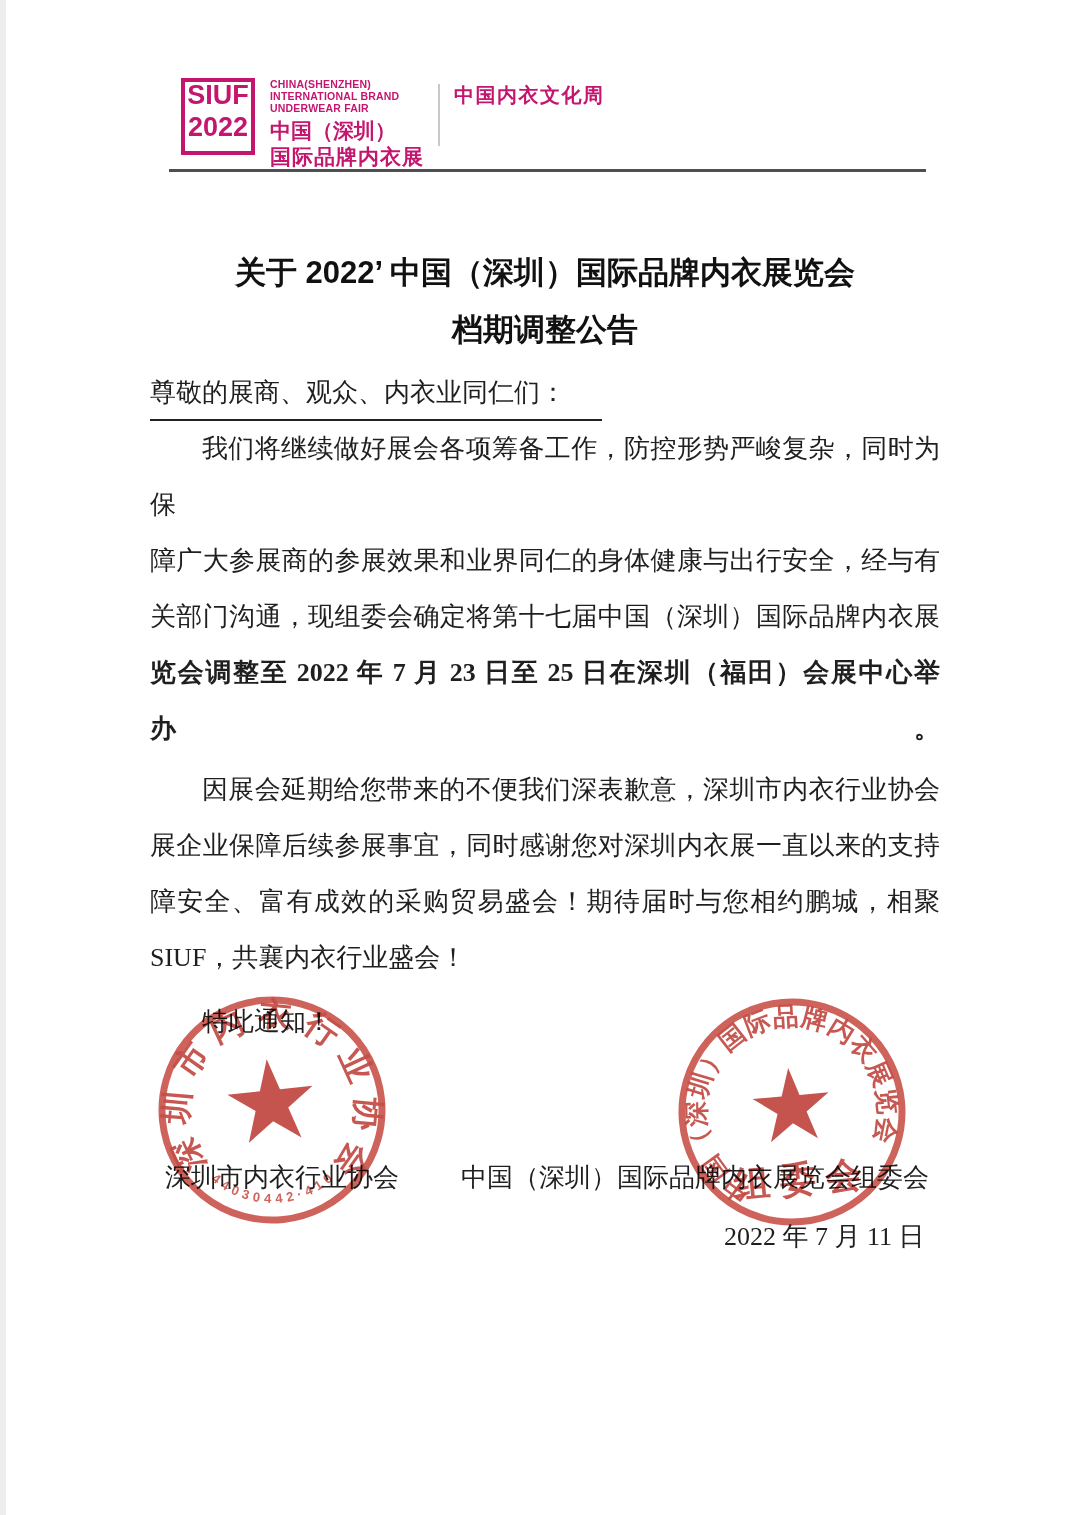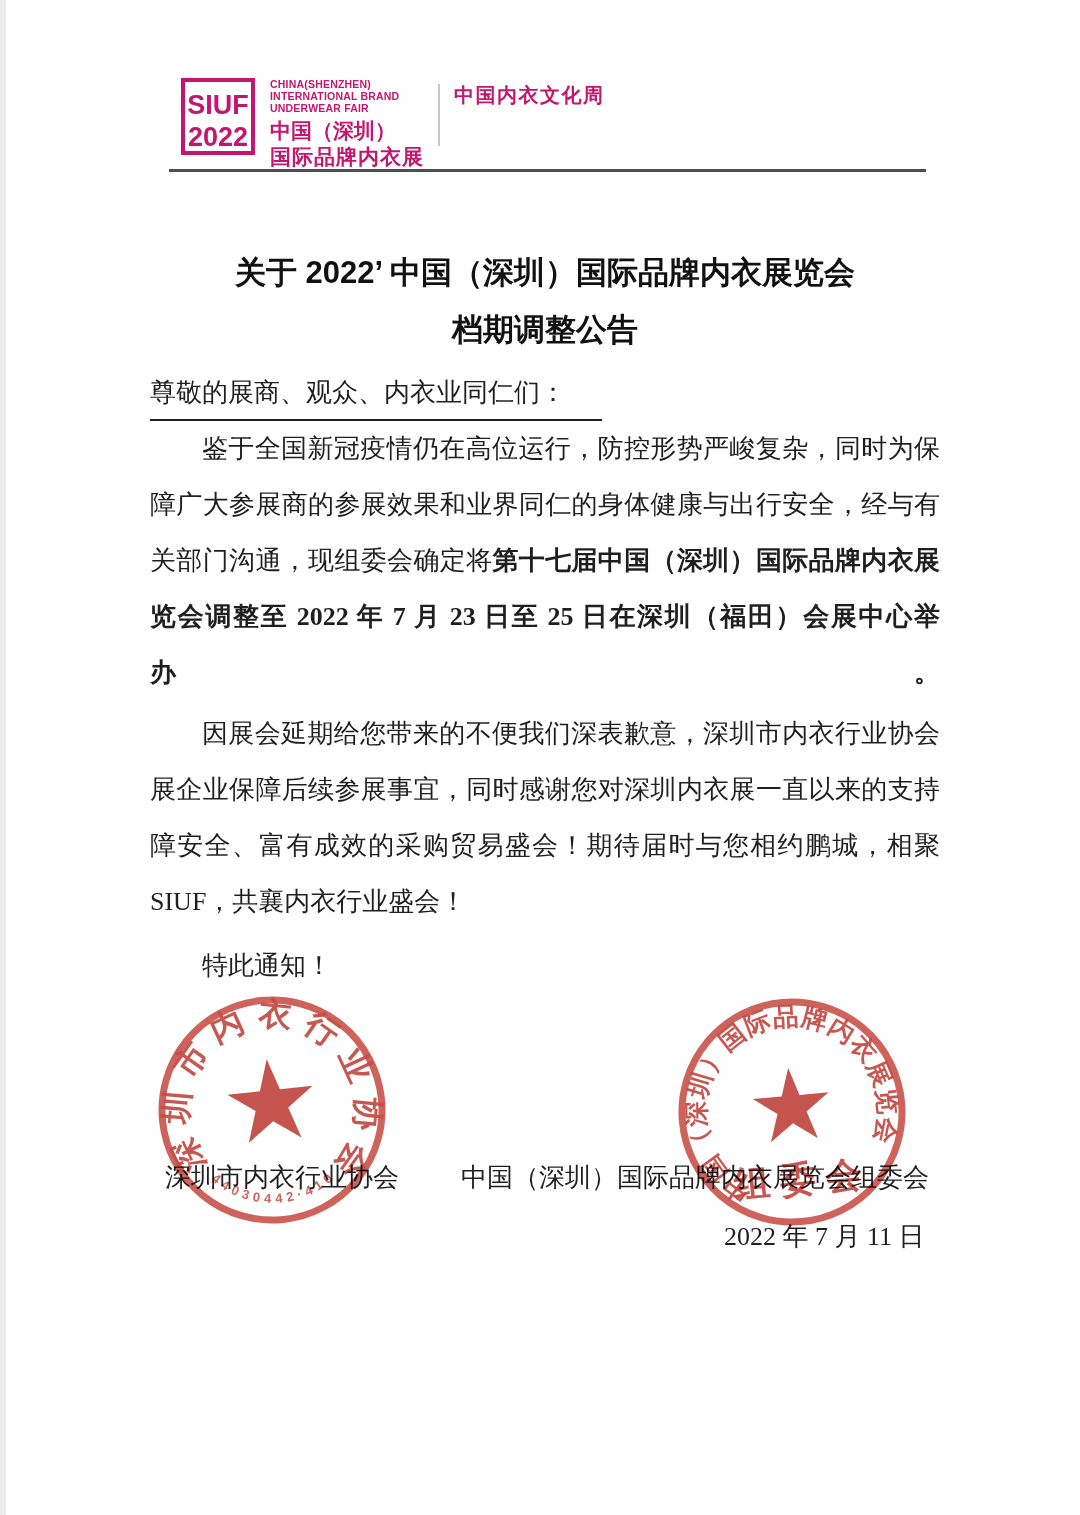--- a/index.html
+++ b/index.html
@@ -6,21 +6,21 @@
   .page {
     position:relative; width:1080px; height:1515px; background:#ffffff;
     font-family:"Liberation Serif","DejaVu Serif",serif; color:#1f1f1f; overflow:hidden;
   }
   .page-edge { position:absolute; left:0; top:0; width:6px; height:100%; background:#ededed; }
 
   
   .logo-row { position:absolute; left:181px; top:78px; display:flex; align-items:flex-start;
               font-family:"Liberation Sans","DejaVu Sans",sans-serif; color:#c4156f; }
   .logo-badge { width:66px; height:69px; border:4px solid #c4156f; display:flex; flex-direction:column;
-                justify-content:flex-end; align-items:center; gap:5px; font-weight:700; font-size:27px; line-height:1; }
+                justify-content:flex-start; align-items:center; gap:5px; font-weight:700; font-size:27px; line-height:1; }
   .logo-left { margin-left:15px; }
   .logo-en-small div { font-weight:700; font-size:10.5px; line-height:12px; letter-spacing:.2px; }
   .logo-cn1 { font-size:21px; font-weight:700; margin-top:5px; line-height:1.1; }
   .logo-cn2 { font-size:21px; font-weight:700; margin-top:3px; letter-spacing:1px; line-height:1.1; }
   .logo-sep { width:2px; height:62px; background:#c9c9c9; margin:6px 0 0 14px; }
   .logo-right { margin-left:14px; }
   .logo-en-big div { font-size:16.5px; line-height:18.5px; font-weight:700; letter-spacing:.2px; }
   .logo-cn3 { font-size:20px; font-weight:700; margin-top:6px; letter-spacing:1.5px; line-height:1.1; }
 
   .header-rule { position:absolute; left:169px; top:169px; width:757px; height:3px; background:#4f4f4f; }
@@ -28,21 +28,21 @@
   
   .letter { position:absolute; left:150px; top:238px; width:790px; }
   .title { font-family:"Liberation Sans","DejaVu Sans",sans-serif; font-weight:700; font-size:31px;
            line-height:44px; text-align:center; margin:13px; color:#111; }
   .title2 { margin-top:11px; }
   .salutation { font-size:26px; line-height:56px; margin:7px 0 0 0; }
   .salutation span { border-bottom:2px solid #222; padding-right:36px; padding-bottom:12px; }
   .bline { font-size:26px; line-height:56px; margin:0; text-align:justify; text-align-last:justify;
            text-justify:inter-character; }
   .bline.last { text-align-last:left; }
-  .bline b { font-weight:700;margin-top:40px; }
+  .bline b { font-weight:400;margin-top:40px; }
   .bline.boldline { font-weight:700; }
   .indent { text-indent:2em; }
   .gap { margin-top:5px; }
   .notice { margin-top:8px; }
 
   
   .sig { position:absolute; font-size:26px; line-height:36px; color:#1f1f1f; white-space:nowrap; }
   .sig-left { left:165px; top:1160px; }
   .sig-right { left:461px; top:1160px; }
   .date-line { left:724px; top:1219px; }
@@ -79,21 +79,21 @@
     </div>
   </header>
 
   <div class="header-rule"></div>
 
   <main class="letter">
     <h1 class="title">关于 2022’ 中国（深圳）国际品牌内衣展览会</h1>
     <h1 class="title title2">档期调整公告</h1>
     <p class="salutation"><span>尊敬的展商、观众、内衣业同仁们：</span></p>
 
-    <p class="bline indent">鉴于全国新冠疫情仍在高位运行，防控形势严峻复杂，同时为保</p>
+    <p class="bline indent">我们将继续做好展会各项筹备工作，防控形势严峻复杂，同时为保</p>
     <p class="bline">障广大参展商的参展效果和业界同仁的身体健康与出行安全，经与有</p>
     <p class="bline"><span>关部门沟通，现组委会确定将</span><b>第十七届中国（深圳）国际品牌内衣展</b></p>
     <p class="bline boldline">览会调整至 2022 年 7 月 23 日至 25 日在深圳（福田）会展中心举办。</p>
 
     <p class="bline indent gap">因展会延期给您带来的不便我们深表歉意，深圳市内衣行业协会</p>
     <p class="bline">展企业保障后续参展事宜，同时感谢您对深圳内衣展一直以来的支持</p>
     <p class="bline">障安全、富有成效的采购贸易盛会！期待届时与您相约鹏城，相聚</p>
     <p class="bline last">SIUF，共襄内衣行业盛会！</p>
 
     <p class="bline indent last notice">特此通知！</p>

